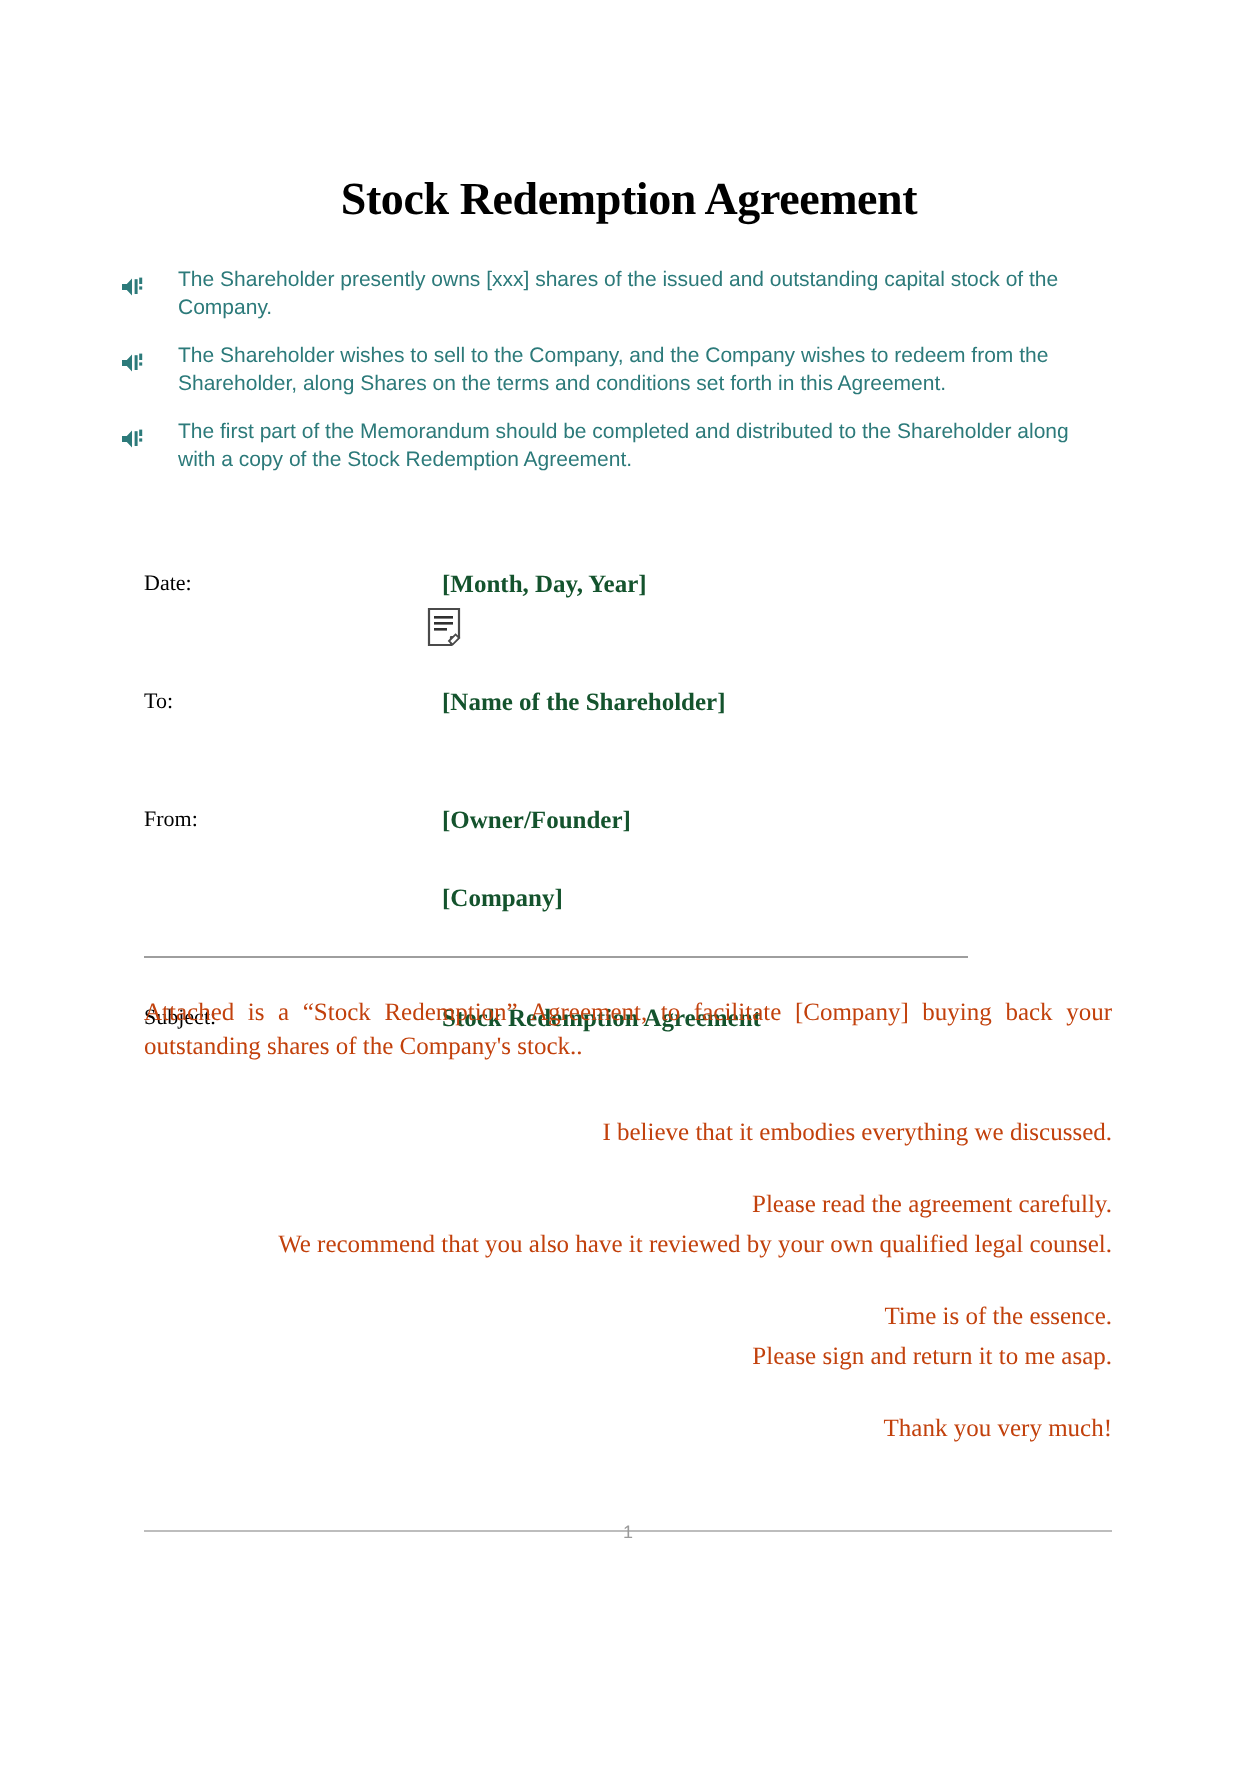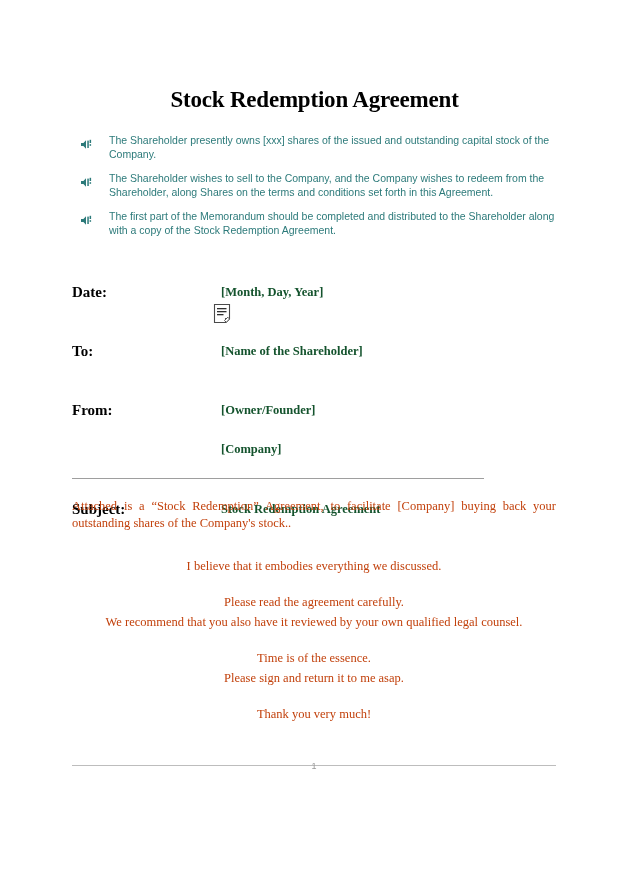--- a/index.html
+++ b/index.html
@@ -38,21 +38,21 @@
     font-weight: bold;
     font-size: 23px;
     letter-spacing: -0.2px;
     line-height: 28px;
     color: #000000;
   }
 
   
   .bullets {
     position: absolute;
-    left: 80px;
+    left: 60px;
     top: 134px;
     width: 484px;
   }
   .bullet-row {
     position: relative;
     display: block;
     margin-bottom: 11px;
     min-height: 14px;
   }
   .bullet-marker {
@@ -81,23 +81,23 @@
     width: 480px;
   }
   .memo-row {
     position: relative;
     height: 20px;
   }
   .memo-label {
     position: absolute;
     left: 0;
     top: 0;
-    font-size: 15px;
+    font-size: 11px;
     line-height: 16px;
-    font-weight: bold;
+    font-weight: normal;
     color: #000;
   }
   .memo-value {
     position: absolute;
     left: 149px;
     top: 0;
     font-size: 12.5px;
     line-height: 16px;
     font-weight: bold;
     color: #14532d;
@@ -139,21 +139,21 @@
     font-size: 12.5px;
     line-height: 16.5px;
     color: #c2410c;
   }
   .p-just {
     text-align: justify;
     text-justify: inter-word;
     margin: 0;
   }
   .p-left {
-    text-align: center;
+    text-align: right;
     margin: 0;
   }
   .gap-lg { height: 27px; }
   .gap-md { height: 19px; }
   .gap-sm { height: 4px; }
 
   
   .rule-footer {
     position: absolute;
     left: 72px;

